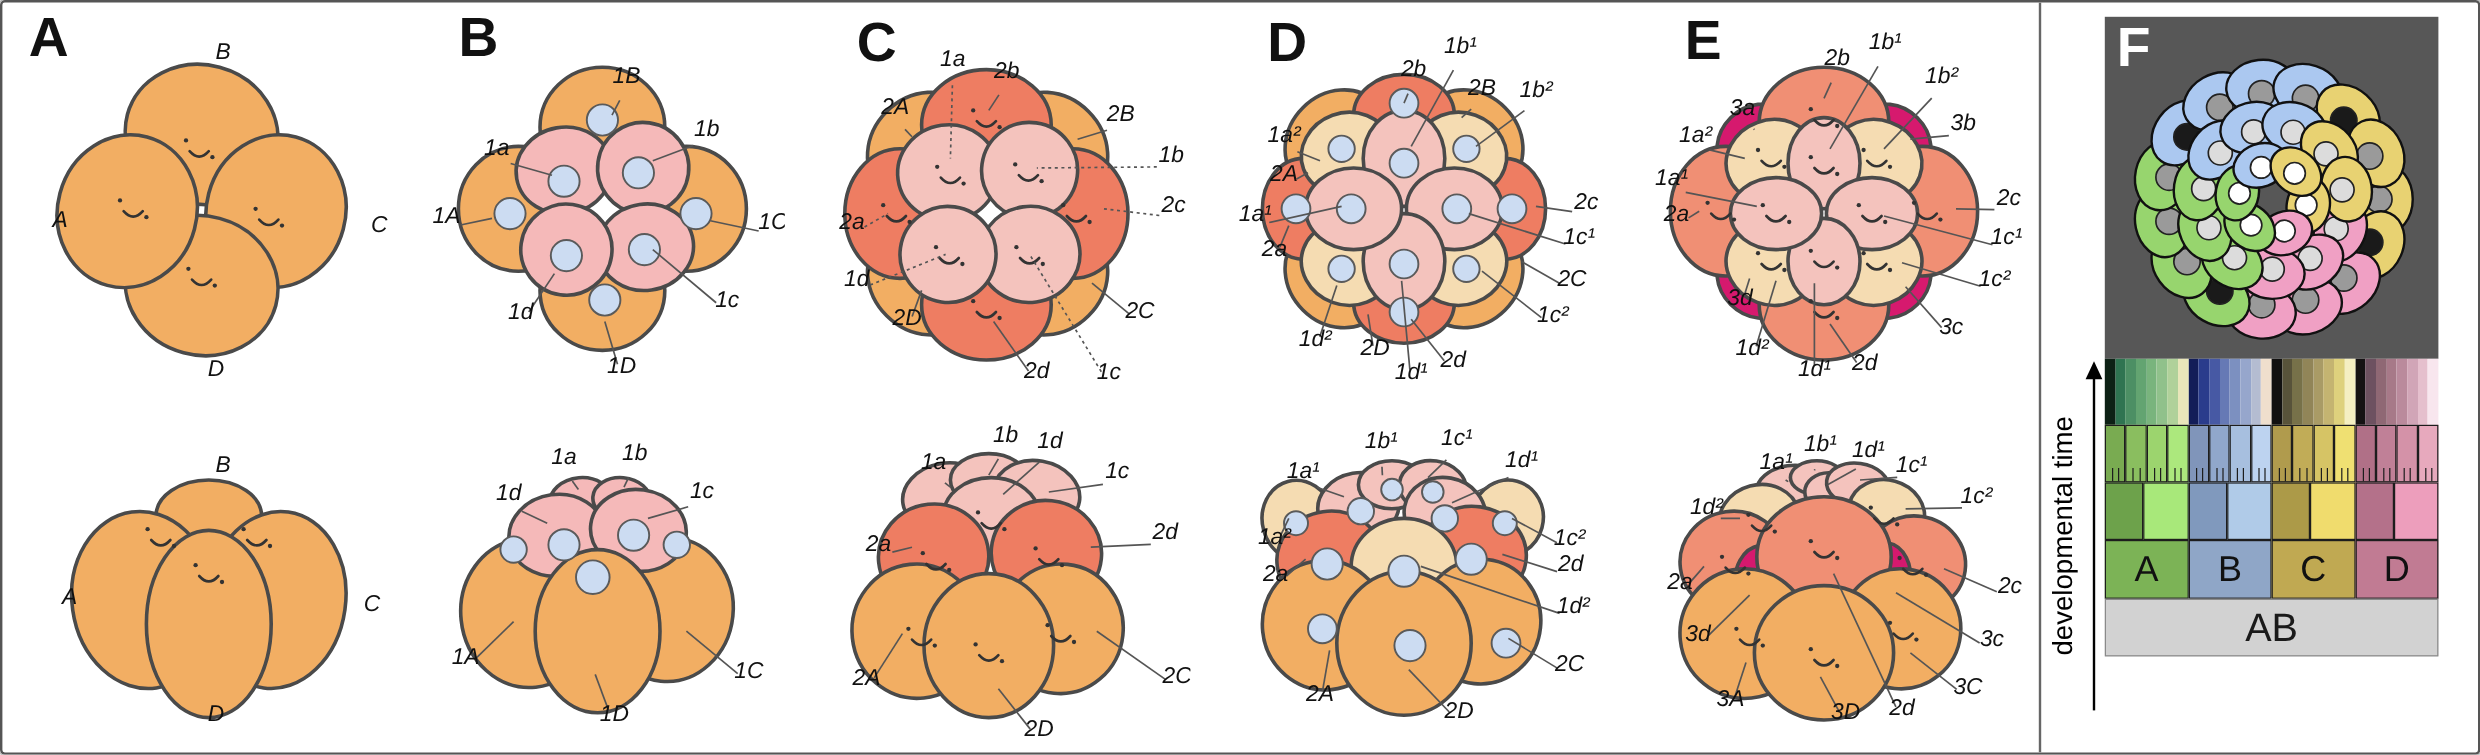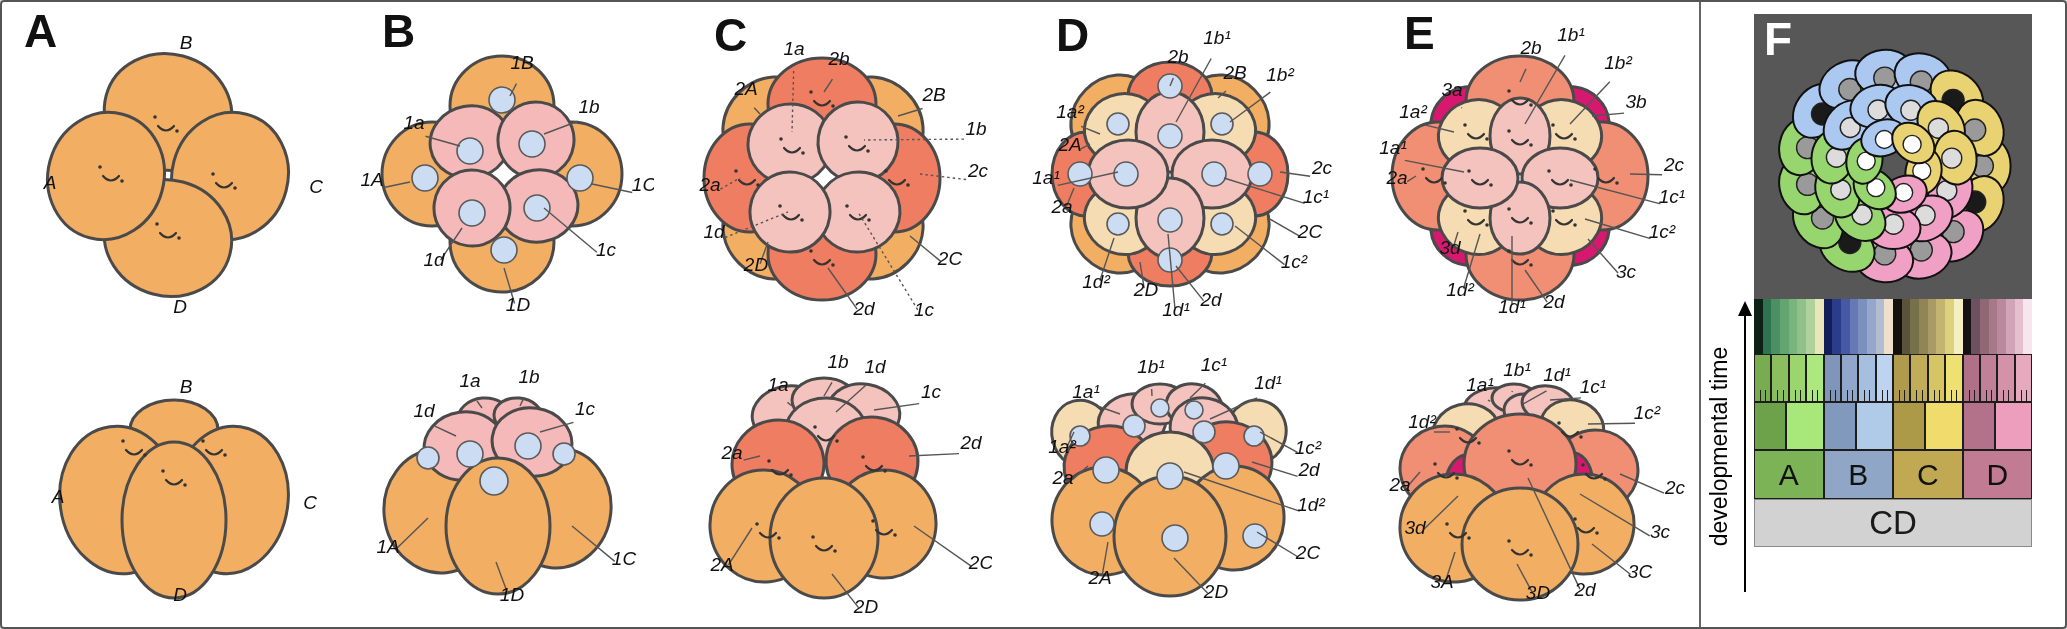--- a/index.html
+++ b/index.html
@@ -715,18 +715,18 @@
           <div class="c2 c" style="background: rgb(180, 113, 138); flex: 46 1 0%;"></div>
           <div class="c2 c" style="background: rgb(237, 158, 188); flex: 54 1 0%;"></div>
         </div>
       <div class="row" id="row-q">
           <div class="qcell" style="background: rgb(124, 179, 86);">A</div>
           <div class="qcell" style="background: rgb(143, 166, 199);">B</div>
           <div class="qcell" style="background: rgb(192, 169, 82);">C</div>
           <div class="qcell" style="background: rgb(193, 123, 147);">D</div>
         </div>
       <div class="row row-ab">
-        <div class="gray">CD</div>
+        <div class="gray">AB</div>
       </div>
     </div>
   </section>
 
 </div>
 
 </body></html>

